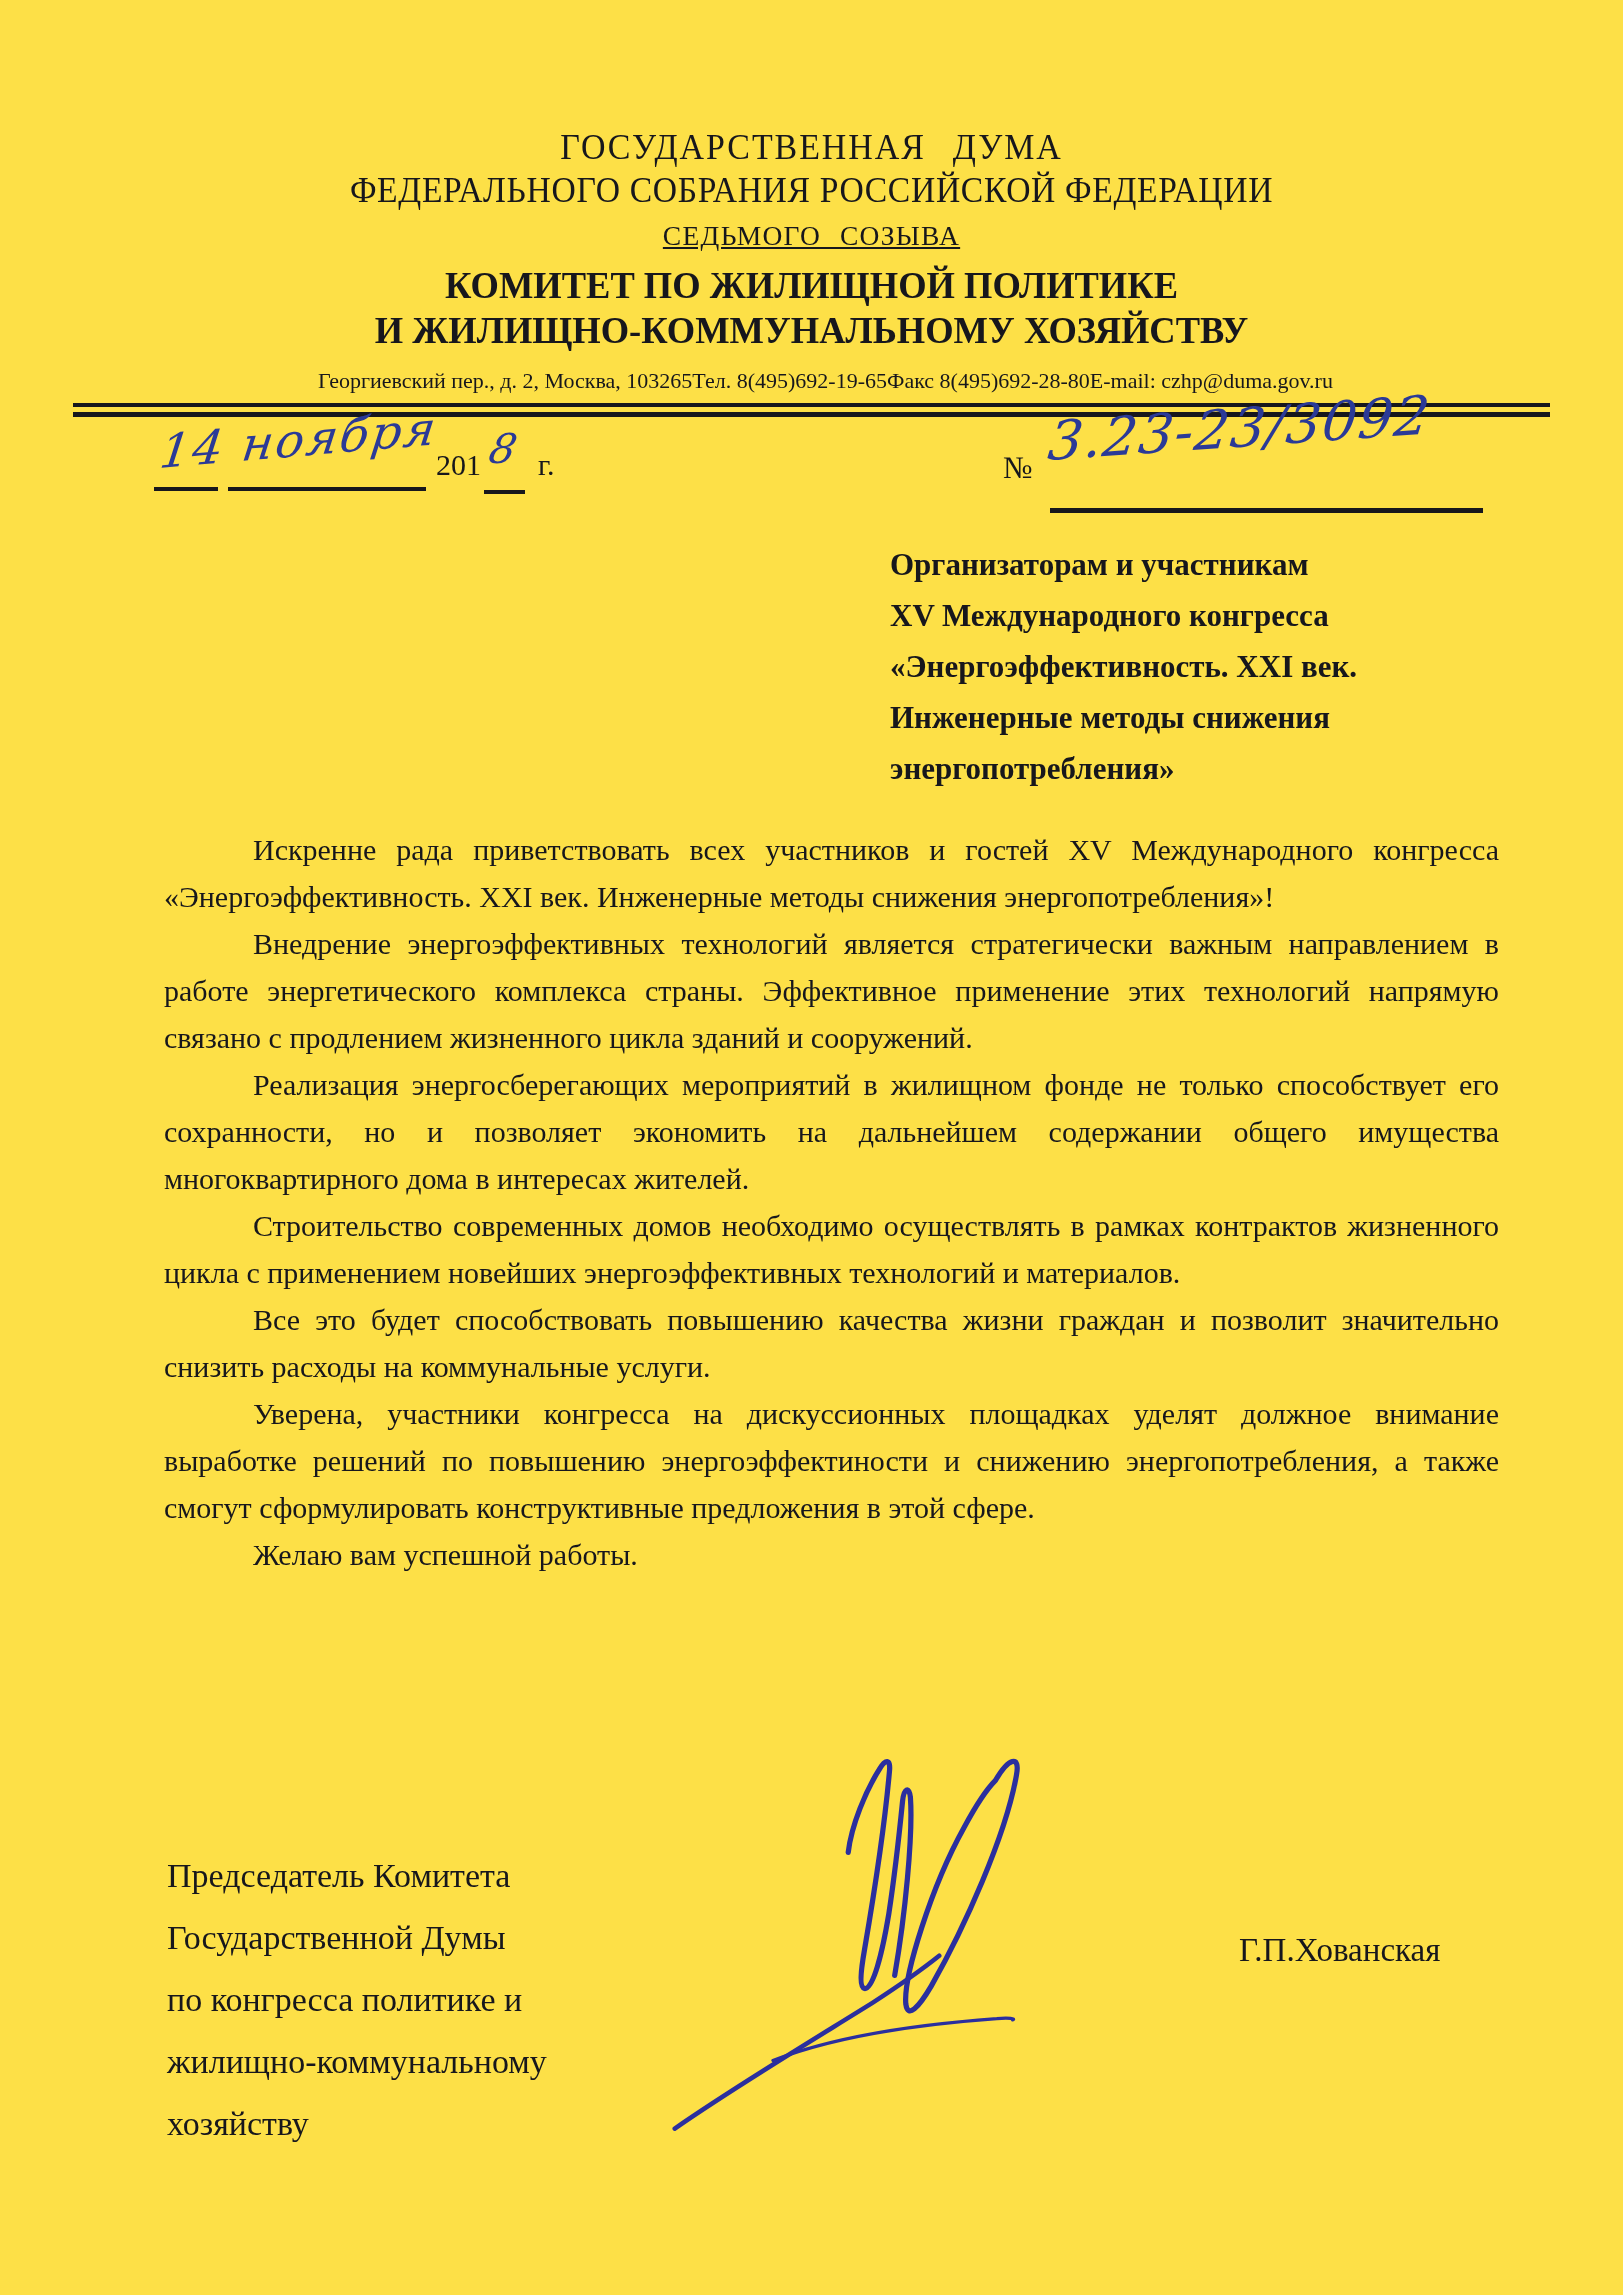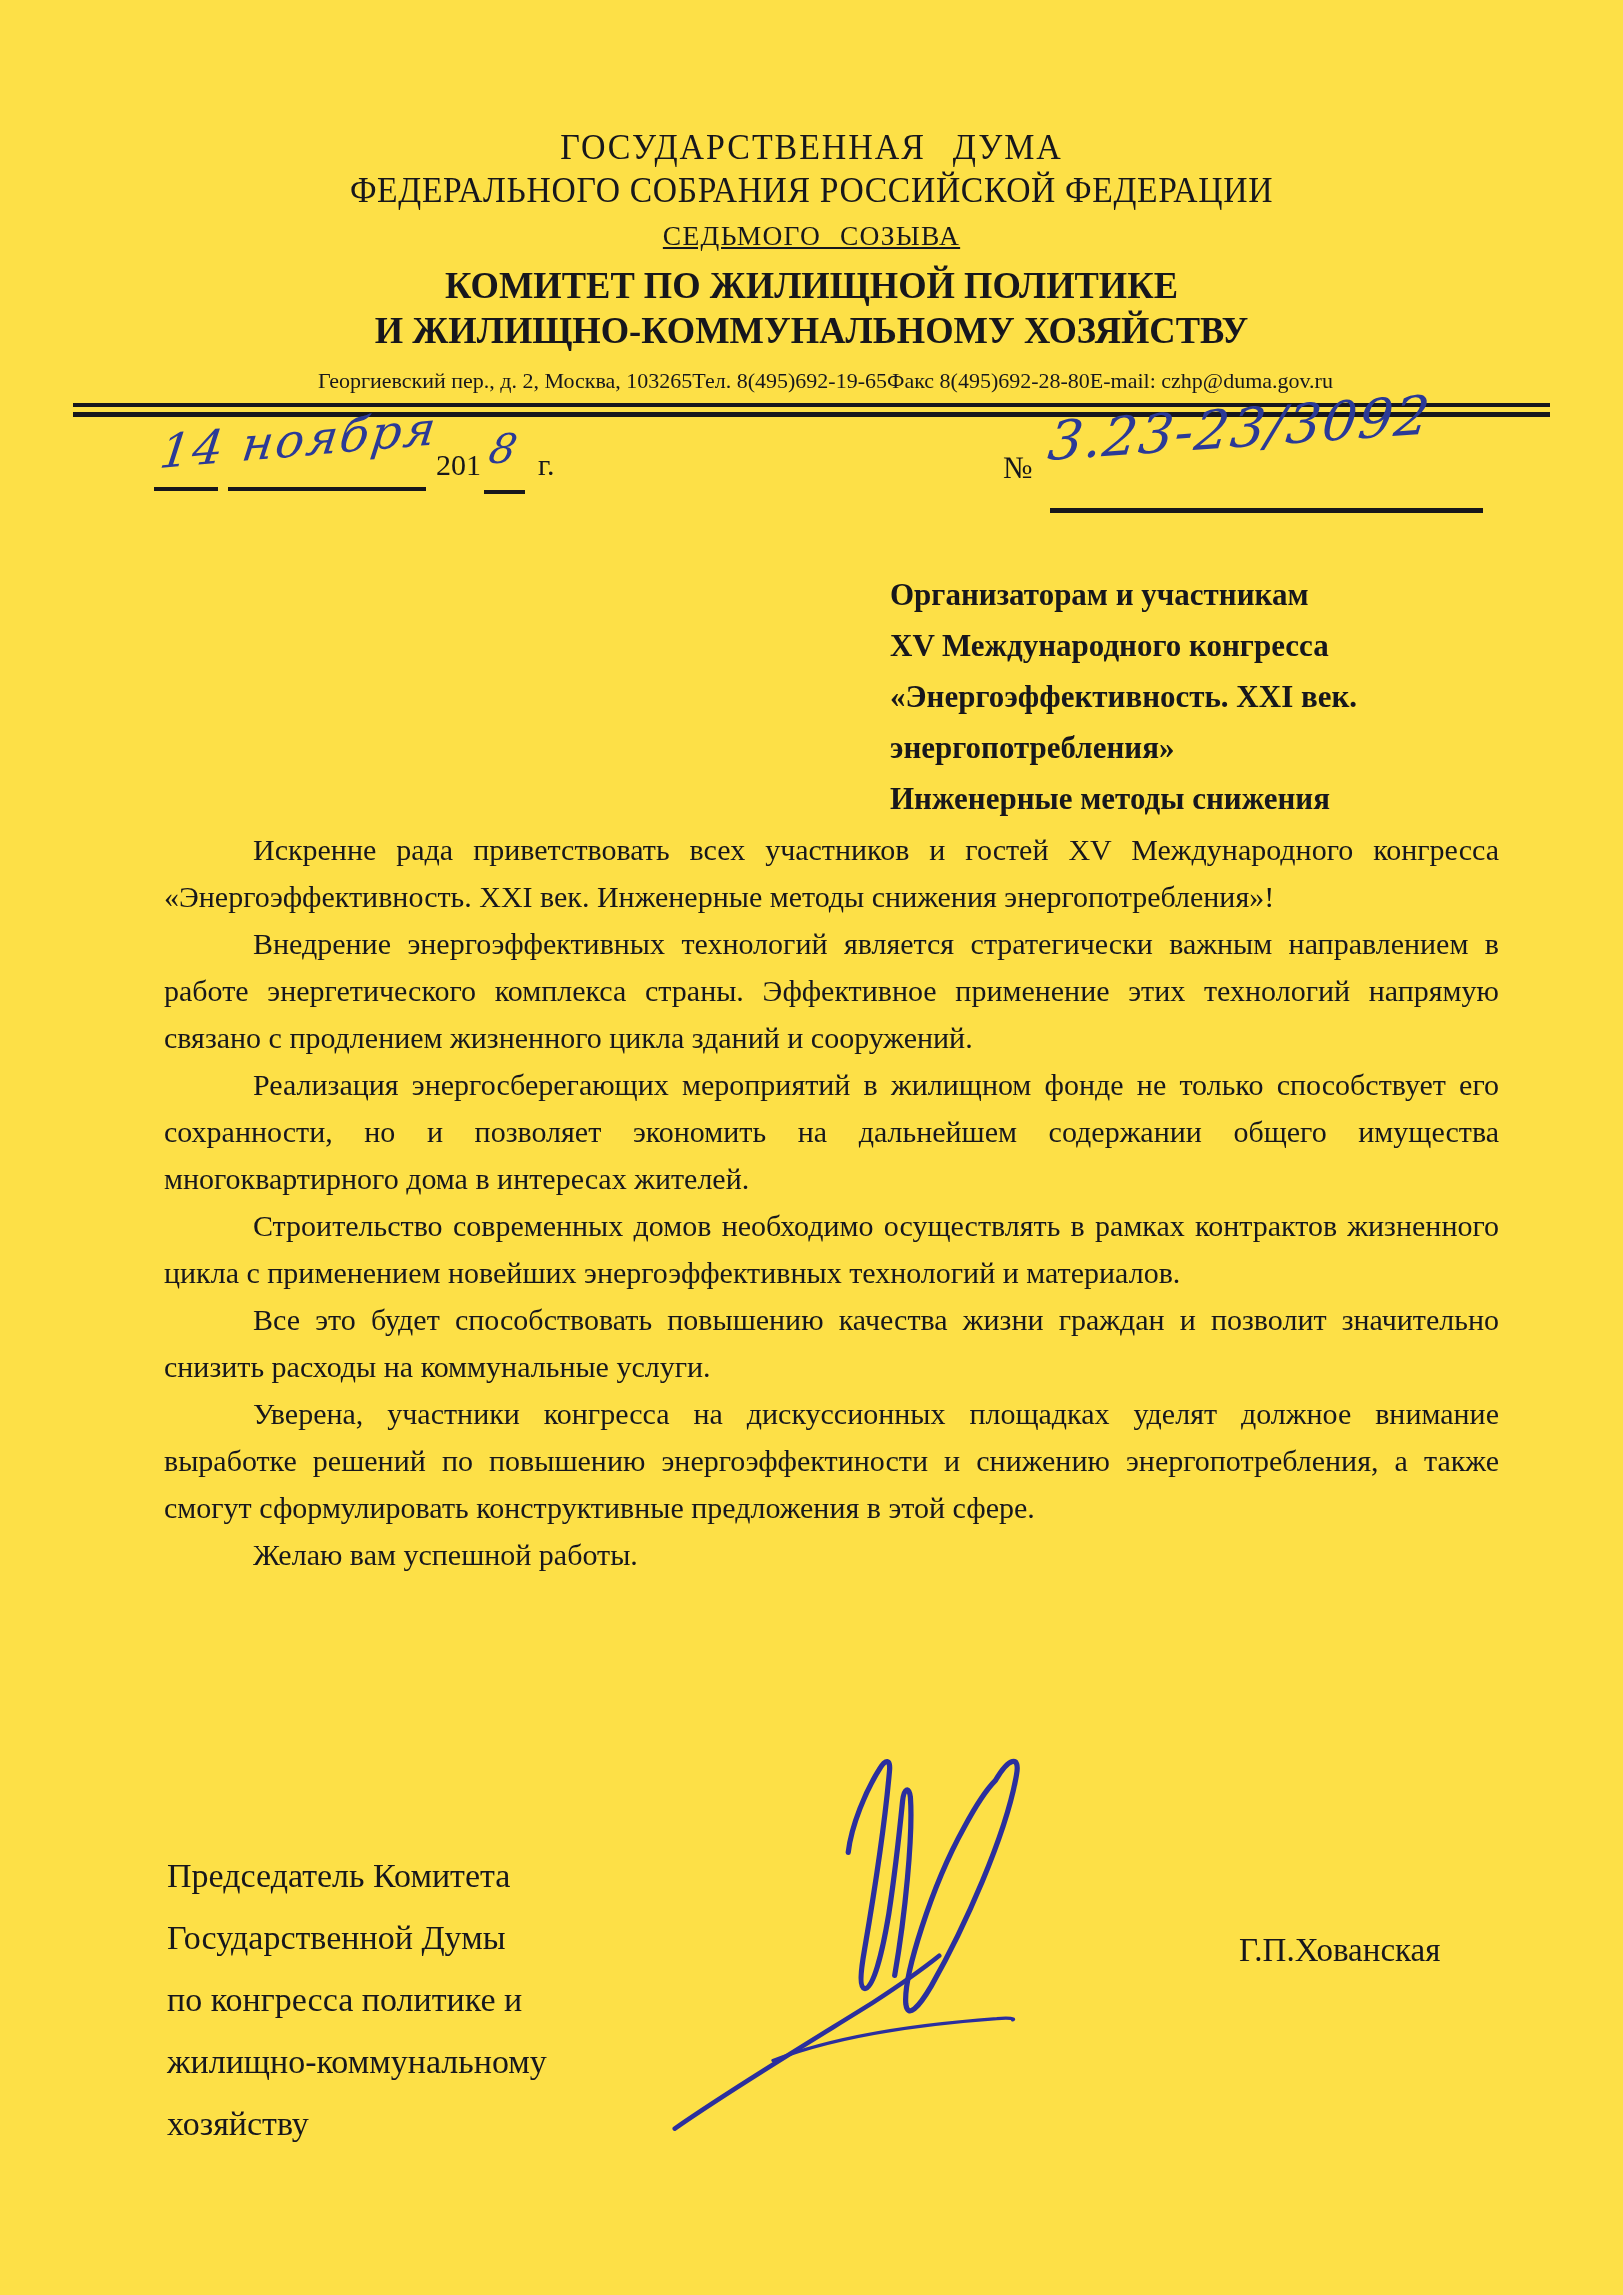--- a/index.html
+++ b/index.html
@@ -42,21 +42,21 @@
   .num-sign { top: 450px; left: 1003px; font-size: 31px; }
   .hw-number { top: 410px; left: 1045px; font-size: 54px; letter-spacing: 1.3px;
                transform: skewX(-10deg) rotate(-4deg); transform-origin: left bottom; white-space: nowrap; }
   .uline { background: #17171c; height: 3.9px; }
   .ul-d1 { top: 487px; left: 154px; width: 64px; }
   .ul-d2 { top: 487px; left: 228px; width: 198px; }
   .ul-d3 { top: 490px; left: 484px; width: 41px; }
   .ul-num { top: 508px; left: 1050px; width: 433px; height: 4.6px; }
 
   
-  .recipient { top: 569px; left: 890px; font-size: 31px; font-weight: bold;
+  .recipient { top: 539px; left: 890px; font-size: 31px; font-weight: bold;
                line-height: 51px; white-space: nowrap; }
 
   
   .body-text { top: 826px; left: 164px; width: 1335px; font-size: 30px; line-height: 47px; }
   .body-text p { margin: 0; text-align: justify; text-indent: 89px; }
 
   
   .sig-title { top: 1845px; left: 167px; font-size: 34px; line-height: 62px; white-space: nowrap; }
   .sig-name  { top: 1932px; left: 1239px; font-size: 33px; white-space: nowrap; }
   .sig-svg   { top: 1728px; left: 655px; width: 393px; height: 432px; }
@@ -90,22 +90,22 @@
   <div class="abs uline ul-d3"></div>
   <span class="abs yr-suffix">г.</span>
   <span class="abs num-sign">№</span>
   <div class="abs hand hw-number">3.23-23/3092</div>
   <div class="abs uline ul-num"></div>
 
   <div class="abs recipient">
     <div>Организаторам и участникам</div>
     <div>XV Международного конгресса</div>
     <div>«Энергоэффективность. XXI век.</div>
+    <div>Инженерные методы снижения</div>
     <div>энергопотребления»</div>
-    <div>Инженерные методы снижения</div>
   </div>
 
   <div class="abs body-text">
     <p>Искренне рада приветствовать всех участников и гостей XV Международного конгресса «Энергоэффективность. XXI век. Инженерные методы снижения энергопотребления»!</p>
     <p>Внедрение энергоэффективных технологий является стратегически важным направлением в работе энергетического комплекса страны. Эффективное применение этих технологий напрямую связано с продлением жизненного цикла зданий и сооружений.</p>
     <p>Реализация энергосберегающих мероприятий в жилищном фонде не только способствует его сохранности, но и позволяет экономить на дальнейшем содержании общего имущества многоквартирного дома в интересах жителей.</p>
     <p>Строительство современных домов необходимо осуществлять в рамках контрактов жизненного цикла с применением новейших энергоэффективных технологий и материалов.</p>
     <p>Все это будет способствовать повышению качества жизни граждан и позволит значительно снизить расходы на коммунальные услуги.</p>
     <p>Уверена, участники конгресса на дискуссионных площадках уделят должное внимание выработке решений по повышению энергоэффектиности и снижению энергопотребления, а также смогут сформулировать конструктивные предложения в этой сфере.</p>
     <p>Желаю вам успешной работы.</p>

